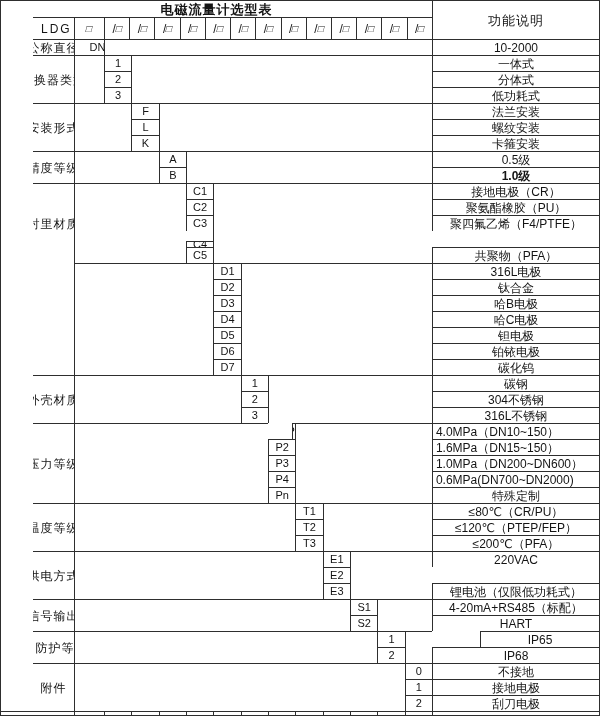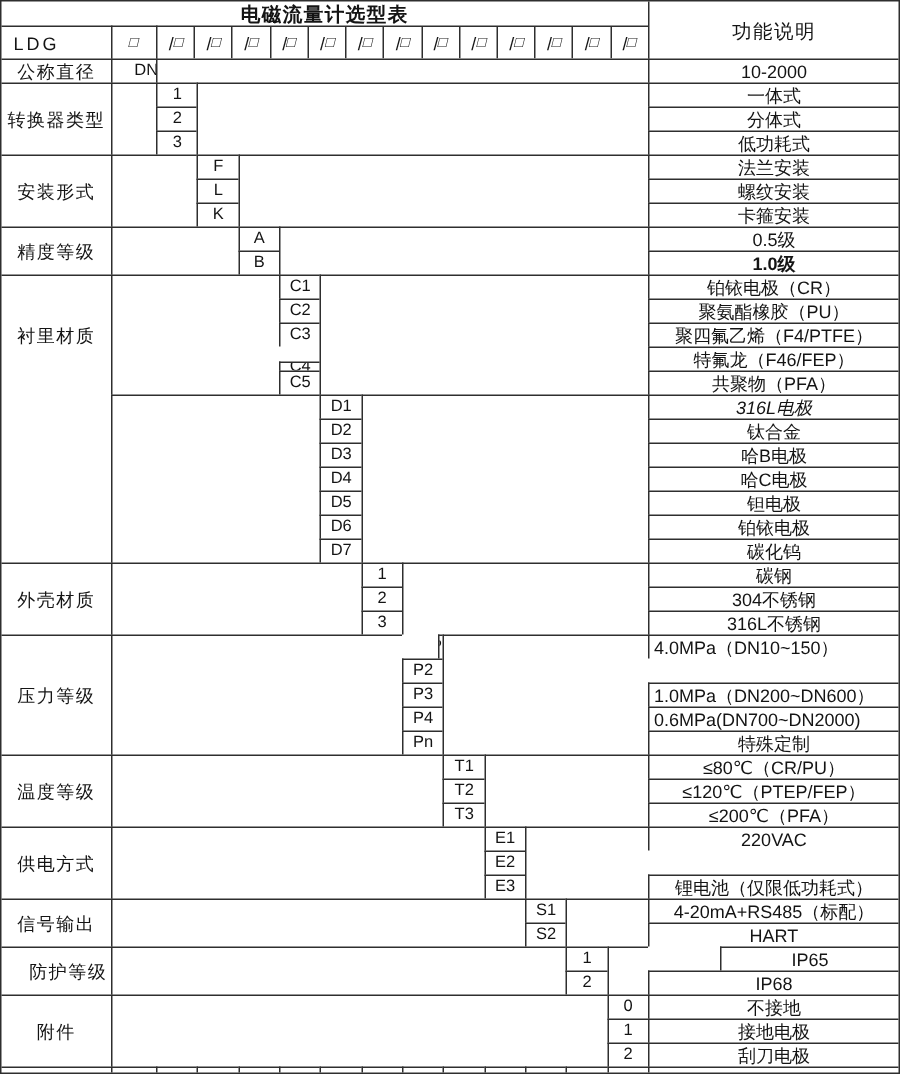--- a/index.html
+++ b/index.html
@@ -8,21 +8,21 @@
   .grid{width:600px;height:716px;box-sizing:border-box;border:1px solid #2e2e2e;background:#ffffff;
         display:grid;
         grid-template-columns:73px 30px repeat(12,27.33px) minmax(0,1fr);
         grid-template-rows:16px 22px repeat(42,16px) minmax(0,1fr);}
   .cell{display:flex;align-items:center;justify-content:center;
         font-size:12px;line-height:1;white-space:nowrap;overflow:hidden;min-width:0;min-height:0;}
   .bl{border-left:1px solid #2e2e2e;}
   .bt{border-top:1px solid #2e2e2e;}
   .title{font-size:13px;letter-spacing:1px;font-weight:bold;}
   .desc-header{font-size:13px;letter-spacing:1px;}
-  .lab{letter-spacing:1px;}
+  .lab{letter-spacing:1px;margin-left:32px;}
   .ldg{justify-content:flex-start;padding-left:8px;letter-spacing:2px;font-size:12px;}
   .code{font-size:11px;}
   .desc{font-size:12px;padding:0 1px;}
   .desc.left{justify-content:flex-start;padding-left:3px;}
   .slots{display:flex;align-items:stretch;padding:0;}
   .slot{flex:1;display:flex;align-items:center;justify-content:center;font-size:11px;min-width:0;}
   .slot.bl{border-left:1px solid #2e2e2e;}
   .boxglyph{display:inline-block;transform:skewX(-14deg);font-size:10px;line-height:1;}
   .slash{font-size:12px;}
 </style>
@@ -117,33 +117,32 @@
       <div class="cell bl bt" style="grid-area: 10 / 2 / span 2 / span 3;"></div>
       <div class="cell bl bt" style="grid-area: 10 / 6 / span 2 / span 9;"></div>
       <div class="cell code bl bt" style="grid-area: 10 / 5 / span 1 / span 1;">A</div>
       <div class="cell desc bl bt" style="grid-area: 10 / 15 / span 1 / span 1;">0.5级</div>
       <div class="cell code bl bt" style="grid-area: 11 / 5 / span 1 / span 1;">B</div>
       <div class="cell desc bl bt" style="grid-area: 11 / 15 / span 1 / span 1; font-weight: bold;">1.0级</div>
       <div class="cell lab bt" style="grid-area: 12 / 1 / span 5 / span 1;">衬里材质</div>
       <div class="cell bl bt" style="grid-area: 12 / 2 / span 5 / span 4;"></div>
       <div class="cell bl bt" style="grid-area: 12 / 7 / span 5 / span 8;"></div>
       <div class="cell code bl bt" style="grid-area: 12 / 6 / span 1 / span 1;">C1</div>
-      <div class="cell desc bl bt" style="grid-area: 12 / 15 / span 1 / span 1;">铂铱电极（CR）</div>
+      <div class="cell desc bl bt" style="grid-area: 12 / 15 / span 1 / span 1;">接地电极（CR）</div>
       <div class="cell code bl bt" style="grid-area: 13 / 6 / span 1 / span 1;">C2</div>
       <div class="cell desc bl bt" style="grid-area: 13 / 15 / span 1 / span 1;">聚氨酯橡胶（PU）</div>
       <div class="cell code bl bt" style="grid-area: 14 / 6 / span 1 / span 1;">C3</div>
       <div class="cell desc bl bt" style="grid-area: 14 / 15 / span 1 / span 1;">聚四氟乙烯（F4/PTFE）</div>
       <div class="cell code bl bt" style="grid-area: 15 / 6 / span 1 / span 1; margin-top: 10px;">C4</div>
-      <div class="cell desc bl bt" style="grid-area: 15 / 15 / span 1 / span 1;">特氟龙（F46/FEP）</div>
       <div class="cell code bl bt" style="grid-area: 16 / 6 / span 1 / span 1;">C5</div>
       <div class="cell desc bl bt" style="grid-area: 16 / 15 / span 1 / span 1;">共聚物（PFA）</div>
       <div class="cell bl bt" style="grid-area: 17 / 2 / span 7 / span 5;"></div>
       <div class="cell bl bt" style="grid-area: 17 / 8 / span 7 / span 7;"></div>
       <div class="cell code bl bt" style="grid-area: 17 / 7 / span 1 / span 1;">D1</div>
-      <div class="cell desc bl bt" style="grid-area: 17 / 15 / span 1 / span 1; font-style: italic;">316L电极</div>
+      <div class="cell desc bl bt" style="grid-area: 17 / 15 / span 1 / span 1;">316L电极</div>
       <div class="cell code bl bt" style="grid-area: 18 / 7 / span 1 / span 1;">D2</div>
       <div class="cell desc bl bt" style="grid-area: 18 / 15 / span 1 / span 1;">钛合金</div>
       <div class="cell code bl bt" style="grid-area: 19 / 7 / span 1 / span 1;">D3</div>
       <div class="cell desc bl bt" style="grid-area: 19 / 15 / span 1 / span 1;">哈B电极</div>
       <div class="cell code bl bt" style="grid-area: 20 / 7 / span 1 / span 1;">D4</div>
       <div class="cell desc bl bt" style="grid-area: 20 / 15 / span 1 / span 1;">哈C电极</div>
       <div class="cell code bl bt" style="grid-area: 21 / 7 / span 1 / span 1;">D5</div>
       <div class="cell desc bl bt" style="grid-area: 21 / 15 / span 1 / span 1;">钽电极</div>
       <div class="cell code bl bt" style="grid-area: 22 / 7 / span 1 / span 1;">D6</div>
       <div class="cell desc bl bt" style="grid-area: 22 / 15 / span 1 / span 1;">铂铱电极</div>
@@ -157,20 +156,21 @@
       <div class="cell code bl bt" style="grid-area: 25 / 8 / span 1 / span 1;">2</div>
       <div class="cell desc bl bt" style="grid-area: 25 / 15 / span 1 / span 1;">304不锈钢</div>
       <div class="cell code bl bt" style="grid-area: 26 / 8 / span 1 / span 1;">3</div>
       <div class="cell desc bl bt" style="grid-area: 26 / 15 / span 1 / span 1;">316L不锈钢</div>
       <div class="cell lab bt" style="grid-area: 27 / 1 / span 5 / span 1;">压力等级</div>
       <div class="cell bl bt" style="grid-area: 27 / 2 / span 5 / span 7;"></div>
       <div class="cell bl bt" style="grid-area: 27 / 10 / span 5 / span 5;"></div>
       <div class="cell code bl bt" style="grid-area: 27 / 9 / span 1 / span 1; margin-left: 24px;">P1</div>
       <div class="cell desc bl bt left" style="grid-area: 27 / 15 / span 1 / span 1;">4.0MPa（DN10~150）</div>
       <div class="cell code bl bt" style="grid-area: 28 / 9 / span 1 / span 1;">P2</div>
+      <div class="cell desc bl bt left" style="grid-area: 28 / 15 / span 1 / span 1;">1.6MPa（DN15~150）</div>
       <div class="cell code bl bt" style="grid-area: 29 / 9 / span 1 / span 1;">P3</div>
       <div class="cell desc bl bt left" style="grid-area: 29 / 15 / span 1 / span 1;">1.0MPa（DN200~DN600）</div>
       <div class="cell code bl bt" style="grid-area: 30 / 9 / span 1 / span 1;">P4</div>
       <div class="cell desc bl bt left" style="grid-area: 30 / 15 / span 1 / span 1;">0.6MPa(DN700~DN2000)</div>
       <div class="cell code bl bt" style="grid-area: 31 / 9 / span 1 / span 1;">Pn</div>
       <div class="cell desc bl bt" style="grid-area: 31 / 15 / span 1 / span 1;">特殊定制</div>
       <div class="cell lab bt" style="grid-area: 32 / 1 / span 3 / span 1;">温度等级</div>
       <div class="cell bl bt" style="grid-area: 32 / 2 / span 3 / span 8;"></div>
       <div class="cell bl bt" style="grid-area: 32 / 11 / span 3 / span 4;"></div>
       <div class="cell code bl bt" style="grid-area: 32 / 10 / span 1 / span 1;">T1</div>

